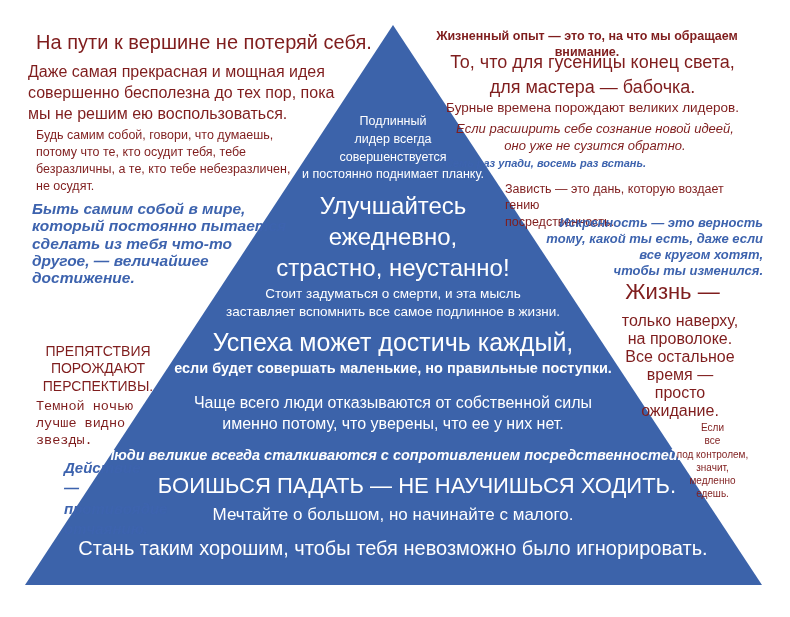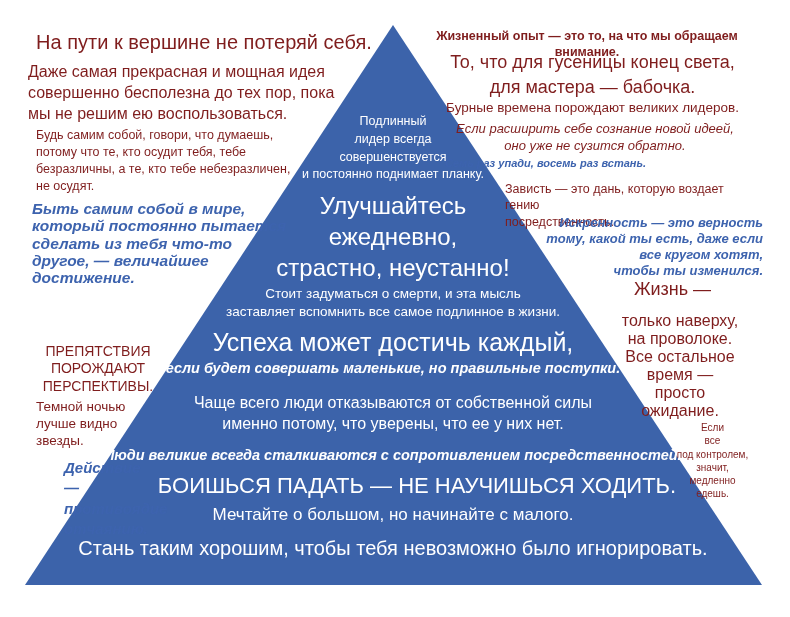--- a/index.html
+++ b/index.html
@@ -16,42 +16,42 @@
   .b{font-weight:bold;}
   .i{font-style:italic;}
 
   
   .l-title{left:14px;top:30px;width:380px;font-size:20px;text-align:center;}
   .l-idea{left:28px;top:61px;width:354px;font-size:16px;line-height:1.32;}
   .l-beyourself{left:36px;top:127px;width:320px;font-size:12.5px;line-height:1.35;}
   .l-achievement{left:32px;top:200px;width:260px;font-size:15.5px;line-height:1.12;}
   .l-focus{left:36px;top:291px;width:200px;font-size:13.5px;line-height:1.26;}
   .l-obstacles{left:28px;top:343px;width:140px;font-size:14px;line-height:1.24;text-align:center;}
-  .l-night{left:36px;top:398px;width:120px;font-size:13.5px;line-height:1.26;}
+  .l-night{left:36px;top:398px;width:120px;font-size:13.5px;line-height:1.26;font-family:Liberation Mono, monospace;}
   .l-action{left:28px;top:458px;width:90px;font-size:15px;line-height:1.36;margin-left:36px;}
 
   
   .r-exp{left:412px;top:29px;width:350px;font-size:12.5px;text-align:center;}
   .r-cat{left:420px;top:50px;width:345px;font-size:18px;line-height:1.4;text-align:center;}
   .r-turb{left:425px;top:100px;width:335px;font-size:13.5px;text-align:center;}
   .r-mind{left:430px;top:121px;width:330px;font-size:13px;line-height:1.3;text-align:center;}
   .r-rise{left:445px;top:157px;width:320px;font-size:11px;}
   .r-envy{left:505px;top:181px;width:255px;font-size:12.5px;line-height:1.3;}
   .r-sinc{left:545px;top:215px;width:218px;font-size:13px;line-height:1.24;text-align:right;}
-  .r-lifehead{left:575px;top:278px;width:195px;font-size:18px;text-align:center;}
+  .r-lifehead{left:575px;top:278px;width:195px;font-size:22px;text-align:center;}
   .r-life{left:590px;top:312px;width:180px;font-size:16px;line-height:1.12;text-align:center;}
   .r-control{left:660px;top:421px;width:105px;font-size:10px;line-height:1.33;text-align:center;}
 
   
   .p{left:0;width:786px;text-align:center;color:#ffffff;}
   .p-leader{top:113px;font-size:12.5px;line-height:1.42;}
   .p-improve{top:190px;font-size:24px;line-height:1.3;}
   .p-death{top:285px;font-size:13.5px;line-height:1.3;}
   .p-success-head{top:327px;font-size:25px;}
-  .p-success-sub{top:359px;font-size:14.5px;font-style:italic;}
+  .p-success-sub{top:359px;font-size:14.5px;}
   .p-power{top:392px;font-size:16px;line-height:1.33;}
   .p-great{top:446px;font-size:14.5px;}
   .p-fear{top:472px;font-size:22px;padding-left:24px;}
   .p-dream{top:504px;font-size:17px;}
   .p-become{top:536px;font-size:20px;}
 </style>
 </head>
 <body>
 
 <div class="poster">

